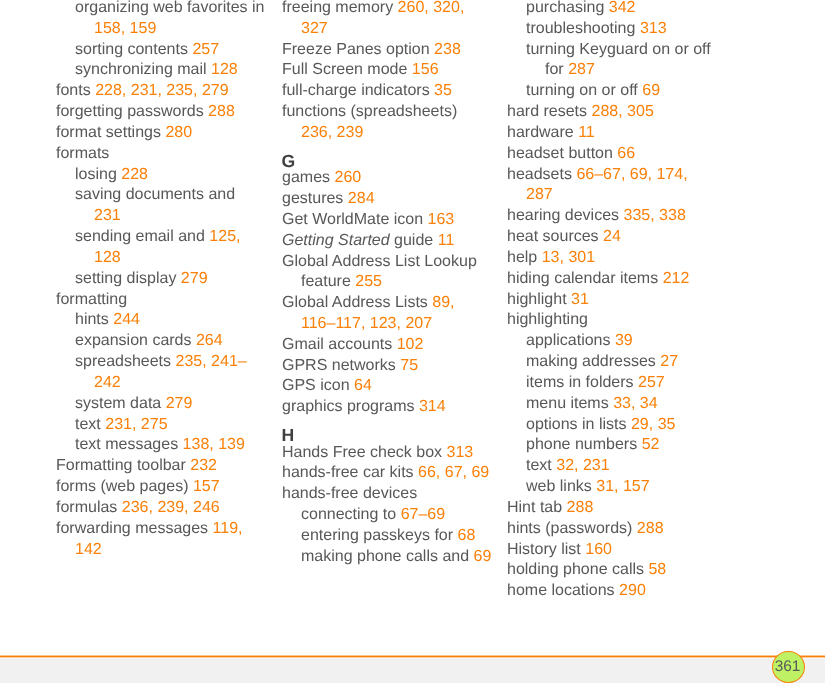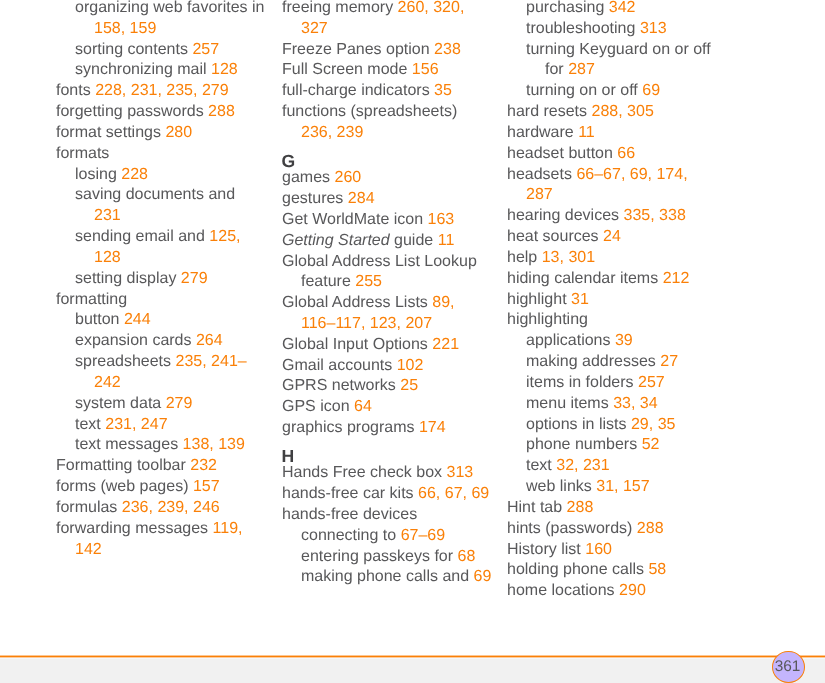--- a/index.html
+++ b/index.html
@@ -36,21 +36,21 @@
   }
 
   .footer-band { position:absolute; left:0; top:659px; width:825px; height:24px; background:#f1f1f1; }
   .footer-band-edge { position:absolute; left:0; top:658px; width:825px; height:1px; background:#f3f8fd; }
   .footer-rule { position:absolute; left:0; top:655px; width:825px; height:3px;
     background:linear-gradient(to bottom, rgba(250,128,8,0.45) 0%, rgba(250,128,8,0.45) 33.3%, #fa8008 33.3%, #fa8008 66.6%, rgba(250,128,8,0.40) 66.6%, rgba(250,128,8,0.40) 100%); }
   .footer-label { transform:translateZ(0); position:absolute; left:709.5px; top:691px; font-size:17px; letter-spacing:2.3px; color:#58585a; }
   .page-circle {
     position:absolute; left:772px; top:650.8px; width:32.6px; height:32.2px;
     box-sizing:border-box;
-    border:1.4px solid #fa8008; border-radius:50%; background:#c4b5fd;
+    border:1.4px solid #fa8008; border-radius:50%; background:#bef264;
     display:flex; align-items:center; justify-content:center;
     font-size:15.4px; color:#58585a; transform:translateZ(0); padding:0 1.5px 0.5px 0;
   }
 </style>
 </head>
 <body>
 
 <div class="page">
   <div class="col" id="col1">
       <div class="entry lvl1"><span>organizing web favorites in</span> <span class="pg">158, 159</span></div>
@@ -58,49 +58,48 @@
       <div class="entry lvl1"><span>synchronizing mail</span> <span class="pg">128</span></div>
       <div class="entry lvl0"><span>fonts</span> <span class="pg">228, 231, 235, 279</span></div>
       <div class="entry lvl0"><span>forgetting passwords</span> <span class="pg">288</span></div>
       <div class="entry lvl0"><span>format settings</span> <span class="pg">280</span></div>
       <div class="entry lvl0"><span>formats</span></div>
       <div class="entry lvl1"><span>losing</span> <span class="pg">228</span></div>
       <div class="entry lvl1"><span>saving documents and</span> <span class="pg">231</span></div>
       <div class="entry lvl1"><span>sending email and</span> <span class="pg">125, 128</span></div>
       <div class="entry lvl1"><span>setting display</span> <span class="pg">279</span></div>
       <div class="entry lvl0"><span>formatting</span></div>
-      <div class="entry lvl1"><span>button</span> <span class="pg">244</span></div>
+      <div class="entry lvl1"><span>hints</span> <span class="pg">244</span></div>
       <div class="entry lvl1"><span>expansion cards</span> <span class="pg">264</span></div>
       <div class="entry lvl1"><span>spreadsheets</span> <span class="pg">235, 241–242</span></div>
       <div class="entry lvl1"><span>system data</span> <span class="pg">279</span></div>
-      <div class="entry lvl1"><span>text</span> <span class="pg">231, 247</span></div>
+      <div class="entry lvl1"><span>text</span> <span class="pg">231, 275</span></div>
       <div class="entry lvl1"><span>text messages</span> <span class="pg">138, 139</span></div>
       <div class="entry lvl0"><span>Formatting toolbar</span> <span class="pg">232</span></div>
       <div class="entry lvl0"><span>forms (web pages)</span> <span class="pg">157</span></div>
       <div class="entry lvl0"><span>formulas</span> <span class="pg">236, 239, 246</span></div>
       <div class="entry lvl0"><span>forwarding messages</span> <span class="pg">119, 142</span></div>
     </div>
   <div class="col" id="col2">
       <div class="entry lvl0"><span>freeing memory</span> <span class="pg">260, 320, 327</span></div>
       <div class="entry lvl0"><span>Freeze Panes option</span> <span class="pg">238</span></div>
       <div class="entry lvl0"><span>Full Screen mode</span> <span class="pg">156</span></div>
       <div class="entry lvl0"><span>full-charge indicators</span> <span class="pg">35</span></div>
       <div class="entry lvl0"><span>functions (spreadsheets)</span> <span class="pg">236, 239</span></div>
       <div class="letter">G</div>
       <div class="entry lvl0"><span>games</span> <span class="pg">260</span></div>
       <div class="entry lvl0"><span>gestures</span> <span class="pg">284</span></div>
       <div class="entry lvl0"><span>Get WorldMate icon</span> <span class="pg">163</span></div>
       <div class="entry lvl0"><span class="it">Getting Started</span><span> guide</span> <span class="pg">11</span></div>
       <div class="entry lvl0"><span>Global Address List Lookup feature</span> <span class="pg">255</span></div>
       <div class="entry lvl0"><span>Global Address Lists</span> <span class="pg">89, 116–117, 123, 207</span></div>
-      <div class="entry lvl0"><span>Global Input Options</span> <span class="pg">221</span></div>
       <div class="entry lvl0"><span>Gmail accounts</span> <span class="pg">102</span></div>
-      <div class="entry lvl0"><span>GPRS networks</span> <span class="pg">25</span></div>
+      <div class="entry lvl0"><span>GPRS networks</span> <span class="pg">75</span></div>
       <div class="entry lvl0"><span>GPS icon</span> <span class="pg">64</span></div>
-      <div class="entry lvl0"><span>graphics programs</span> <span class="pg">174</span></div>
+      <div class="entry lvl0"><span>graphics programs</span> <span class="pg">314</span></div>
       <div class="letter">H</div>
       <div class="entry lvl0"><span>Hands Free check box</span> <span class="pg">313</span></div>
       <div class="entry lvl0"><span>hands-free car kits</span> <span class="pg">66, 67, 69</span></div>
       <div class="entry lvl0"><span>hands-free devices</span></div>
       <div class="entry lvl1"><span>connecting to</span> <span class="pg">67–69</span></div>
       <div class="entry lvl1"><span>entering passkeys for</span> <span class="pg">68</span></div>
       <div class="entry lvl1"><span>making phone calls and</span> <span class="pg">69</span></div>
     </div>
   <div class="col" id="col3">
       <div class="entry lvl1"><span>purchasing</span> <span class="pg">342</span></div>

